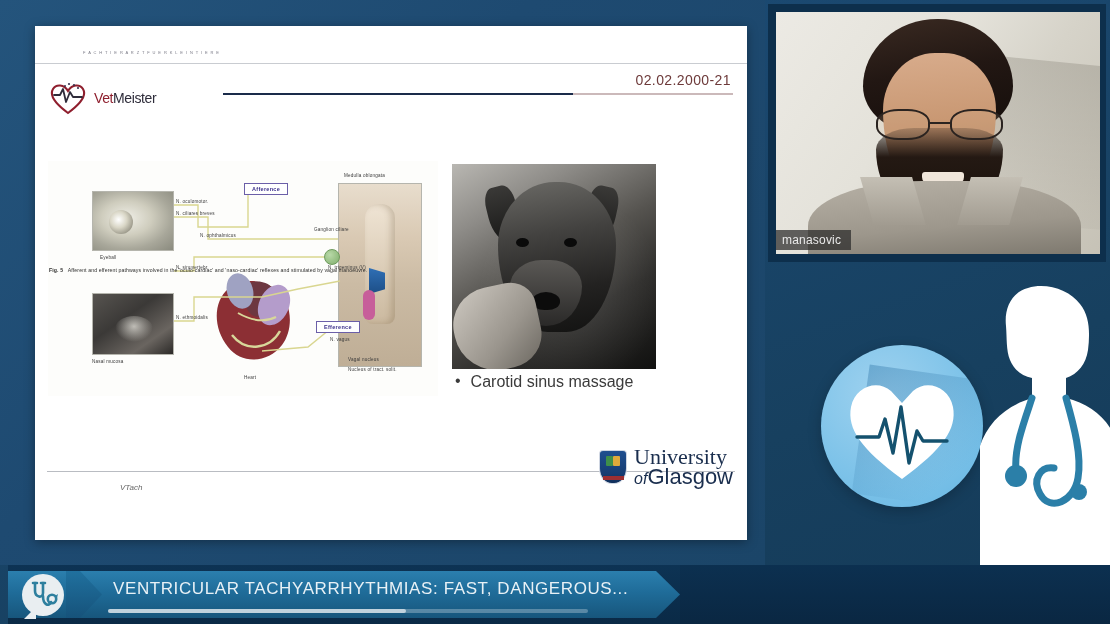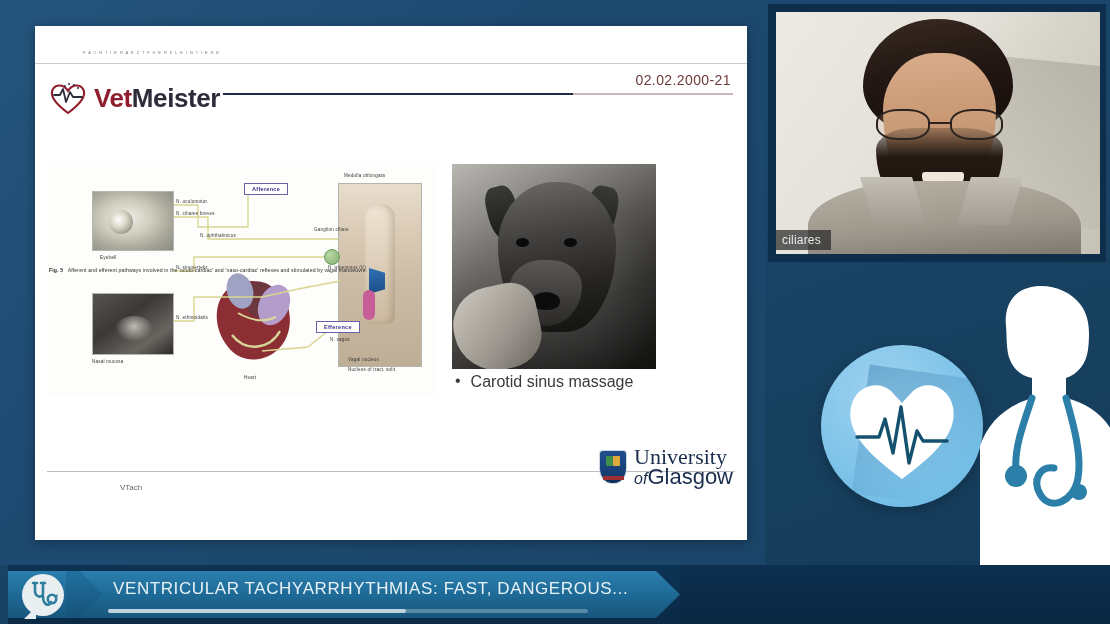--- a/index.html
+++ b/index.html
@@ -36,21 +36,21 @@
     width: 100%; height: 1px; background: #c9ccd1;
   }
 
   
   .vm-logo {
     position: absolute; left: 12px; top: 55px;
     display: flex; align-items: center; gap: 5px;
   }
   .vm-mark { width: 42px; height: 34px; position: relative; }
   .vm-word {
-    font-size: 26px; font-weight: bold; letter-spacing: -.4px;
+    font-size: 14px; font-weight: normal; letter-spacing: -.4px;
     line-height: 1;
   }
   .vm-word .vm-vet { color: #8f1f2e; }
   .vm-word .vm-meister { color: #2e2c3a; }
   .vm-sub {
     position: absolute; left: 48px; top: 24px;
     font-size: 4px; color: #7a7a86; letter-spacing: .9px;
     white-space: nowrap;
   }
   .vm-rule {
@@ -227,21 +227,21 @@
     position:absolute; left:3px; bottom:3px; width:21px; height:4px;
     background:#9d2f33;
   }
   .glasgow-txt { line-height: .94; }
   .g1 { font-family: "Liberation Serif", serif; font-size: 22px; color:#1a2e4e; }
   .g2 { font-family: Liberation Sans, sans-serif; font-size: 22px; color:#1a2e4e; }
   .g2 i { font-size: 16px; }
 
   .vtach {
     position: absolute; left: 85px; bottom: 48px;
-    font-size: 8px; color: #666;
+    font-size: 8px; color: #666; font-style: italic;
   }
   .slide-botline {
     position: absolute; left: 12px; bottom: 68px;
     width: 688px; height: 1px; background: #b9bcc2;
   }
 
   
   .webcam-frame {
     position: absolute; left: 768px; top: 4px;
     width: 338px; height: 258px;
@@ -511,21 +511,21 @@
       <div class="wc-beard"></div>
       <div class="wc-mouth"></div>
       <div class="wc-glasses">
         <div class="wc-lens l"></div>
           <div class="wc-bridge"></div>
           <div class="wc-lens r"></div>
       </div>
       <div class="wc-shirt"></div>
       <div class="wc-collar-l"></div>
         <div class="wc-collar-r"></div>
-      <div class="wc-name">ciliares</div>
+      <div class="wc-name">manasovic</div>
     </div>
   </div>
 
 
   <div class="heart-badge">
     <div class="longshadow"></div>
     <svg viewBox="0 0 162 162" width="162" height="162" style="position:absolute;left:0;top:0">
       <path d="M81 134 C 40 104, 26 84, 30 62 C 34 42, 56 34, 70 46 L 81 58 L 92 46 C 106 34, 128 42, 132 62 C 136 84, 122 104, 81 134 Z" fill="#ffffff"></path>
       <polyline points="36,92 58,92 64,74 72,108 80,62 88,118 96,86 102,96 126,96" fill="none" stroke="#14516e" stroke-width="3.4" stroke-linejoin="round" stroke-linecap="round"></polyline>
     </svg>

